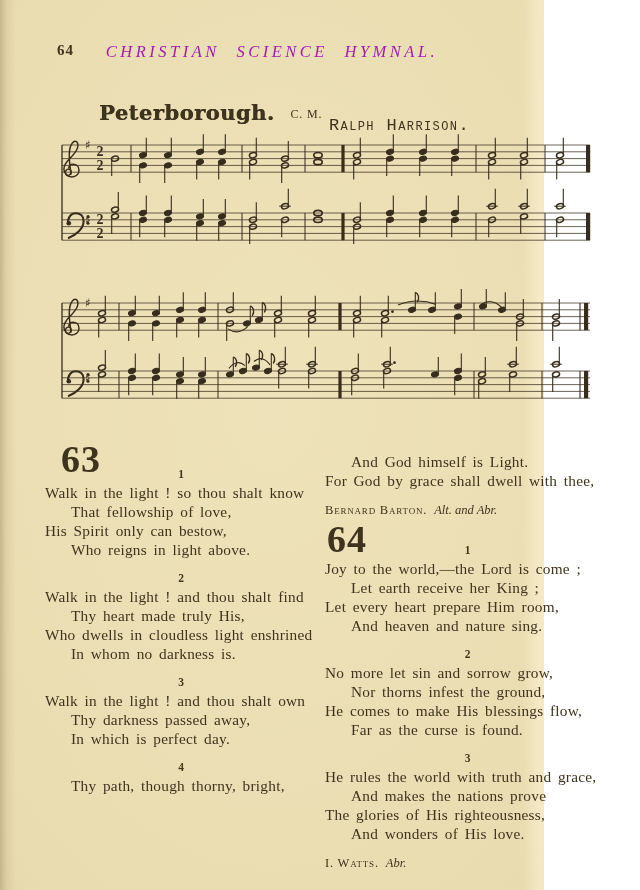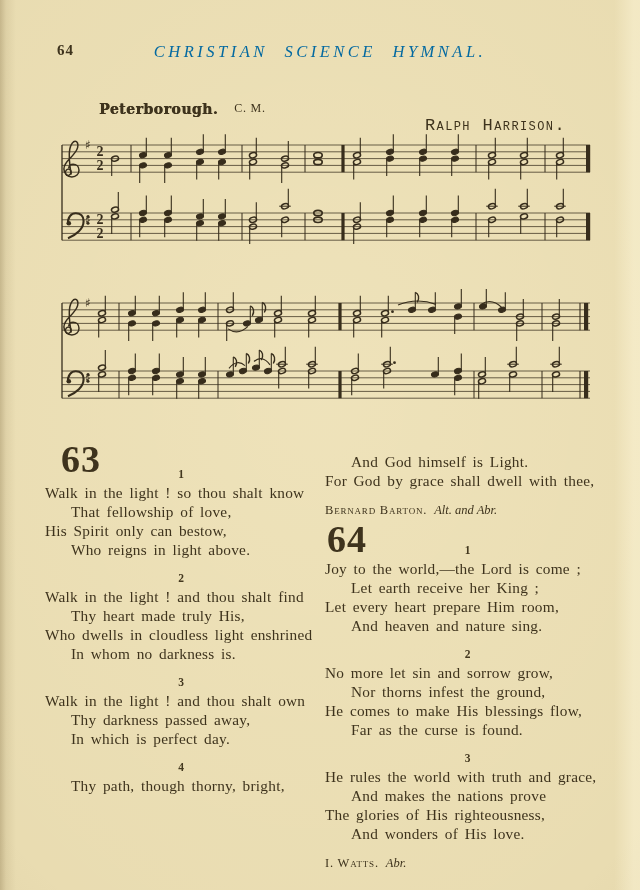--- a/index.html
+++ b/index.html
@@ -1,27 +1,27 @@
 <!DOCTYPE html>
 <html><head>
 <meta charset="utf-8">
 <style>
   html,body{margin:0;padding:0;}
   body{width:640px;height:890px;overflow:hidden;font-family:"Liberation Serif","DejaVu Serif",serif;}
-  .page{position:relative;width:640px;height:890px;background:#e9dcb1;color:#3e331d;}
+  .page{position:relative;width:544px;height:890px;background:#e9dcb1;color:#3e331d;}
   .page::before{content:"";position:absolute;inset:0;pointer-events:none;
     background:
       linear-gradient(90deg, rgba(116,95,52,.30) 0px, rgba(116,95,52,.10) 6px, rgba(116,95,52,0) 16px,
         rgba(116,95,52,0) 96%, rgba(255,248,220,.45) 99%),
       radial-gradient(130% 120% at 50% 45%, rgba(255,246,214,.25) 0%, rgba(0,0,0,0) 55%, rgba(110,90,50,.18) 100%);}
   .runhead-num{position:absolute;left:57px;top:42px;font-size:15px;font-weight:bold;letter-spacing:1px;}
   .runhead-title{position:absolute;left:0;top:42px;width:100%;text-align:center;font-style:italic;
-    font-size:16.5px;letter-spacing:3.5px;word-spacing:9px;color:#0369a1;}
+    font-size:16.5px;letter-spacing:3.5px;word-spacing:9px;color:#a21caf;}
   .tunehead{position:absolute;left:99px;top:100px;}
-  .tune-name{font-family:"DejaVu Serif",serif;font-weight:bold;font-size:14px;letter-spacing:.5px;
+  .tune-name{font-family:"DejaVu Serif",serif;font-weight:bold;font-size:21px;letter-spacing:.5px;
     text-shadow:.5px 0 0 currentColor;}
   .tune-meter{font-size:12px;margin-left:16px;letter-spacing:2.5px;vertical-align:2px;}
   .composer{position:absolute;right:74px;top:116px;font-variant:small-caps;font-size:17px;letter-spacing:1.4px;font-family:Liberation Mono, monospace;}
   #music{position:absolute;left:0;top:0;pointer-events:none;}
   .col{position:absolute;top:448px;}
   .col-left{left:45px;width:272px;}
   .col-right{left:325px;width:285px;}
   .hymn-wrap{position:relative;}
   .hymn-num{position:absolute;font-size:38px;line-height:34px;font-weight:700;letter-spacing:1px;}
   .hn63{left:16px;top:-6px;}

